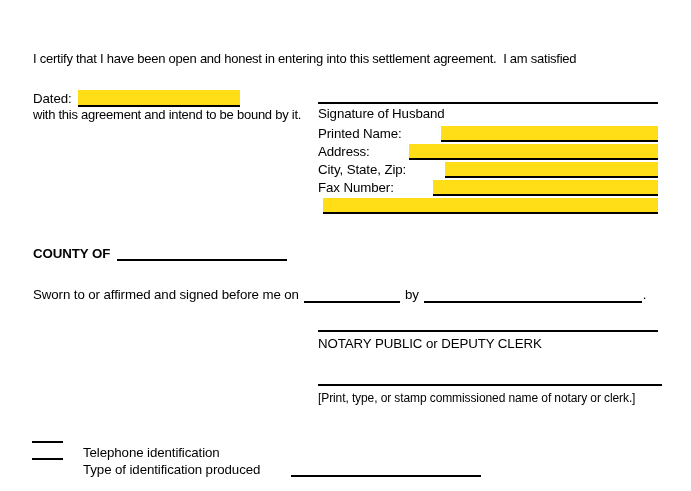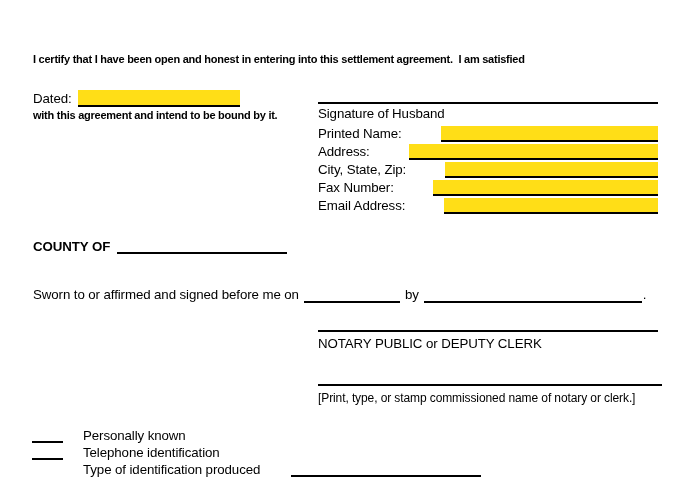--- a/index.html
+++ b/index.html
@@ -11,22 +11,22 @@
     font-family: "Liberation Sans", sans-serif;
     color: #000;
     overflow: hidden;
     letter-spacing: -0.1px;
   }
   .abs { position: absolute; }
 
   
   .certify {
     left: 33px; top: 13px;
-    font-weight: bold;
-    font-size: 11px;
+    font-weight: normal;
+    font-size: 13px;
     line-height: 18.5px;
     letter-spacing: -0.25px;
     white-space: pre;
   }
 
   
   .dated-row {
     left: 33px; top: 89px;
     display: flex; align-items: flex-end;
     height: 18px; font-size: 13.3px;
@@ -45,21 +45,21 @@
   .field-row { display: flex; align-items: flex-end; height: 18px; gap: 34px; }
   .field-row .lbl { white-space: nowrap; padding-bottom: 1px; }
   .field-row .blank {
     flex: 1; height: 14px; margin-left: 5px;
     border-bottom: 2px solid #000;
     background: var(--hl, #FFDE17);
   }
 
   
   .county-row {
-    left: 33px; top: 238px;
+    left: 33px; top: 245px;
     display: flex; align-items: flex-end;
     height: 16px; font-size: 13.3px; font-weight: bold;
   }
   .county-row .blank {
     width: 170px; height: 14px; margin-left: 7px;
     border-bottom: 2px solid #000;
   }
 
   
   .sworn-row {
@@ -133,21 +133,20 @@
     </div>
     <div class="field-row">
       <span class="lbl">City, State, Zip:</span>
       <span class="blank"></span>
     </div>
     <div class="field-row">
       <span class="lbl">Fax Number:</span>
       <span class="blank"></span>
     </div>
     <div class="field-row">
-      <span class="lbl">Email Address:</span>
       <span class="blank"></span>
     </div>
   </div>
 
   <div class="abs county-row">
     <span class="lbl">COUNTY OF</span>
     <span class="blank"></span>
   </div>
 
   <div class="abs sworn-row">
@@ -161,21 +160,20 @@
   <div class="abs notary">
     <div>NOTARY PUBLIC or DEPUTY CLERK</div>
   </div>
 
   <div class="abs stamp">
     <div>[Print, type, or stamp commissioned name of notary or clerk.]</div>
   </div>
 
   <div class="abs opt-row opt1">
     <span class="checkline"></span>
-    <span class="lbl">Personally known</span>
   </div>
   <div class="abs opt-row opt2">
     <span class="checkline"></span>
     <span class="lbl">Telephone identification</span>
   </div>
   <div class="abs type-row">
     <span class="lbl">Type of identification produced</span>
     <span class="blank"></span>
   </div>
 

